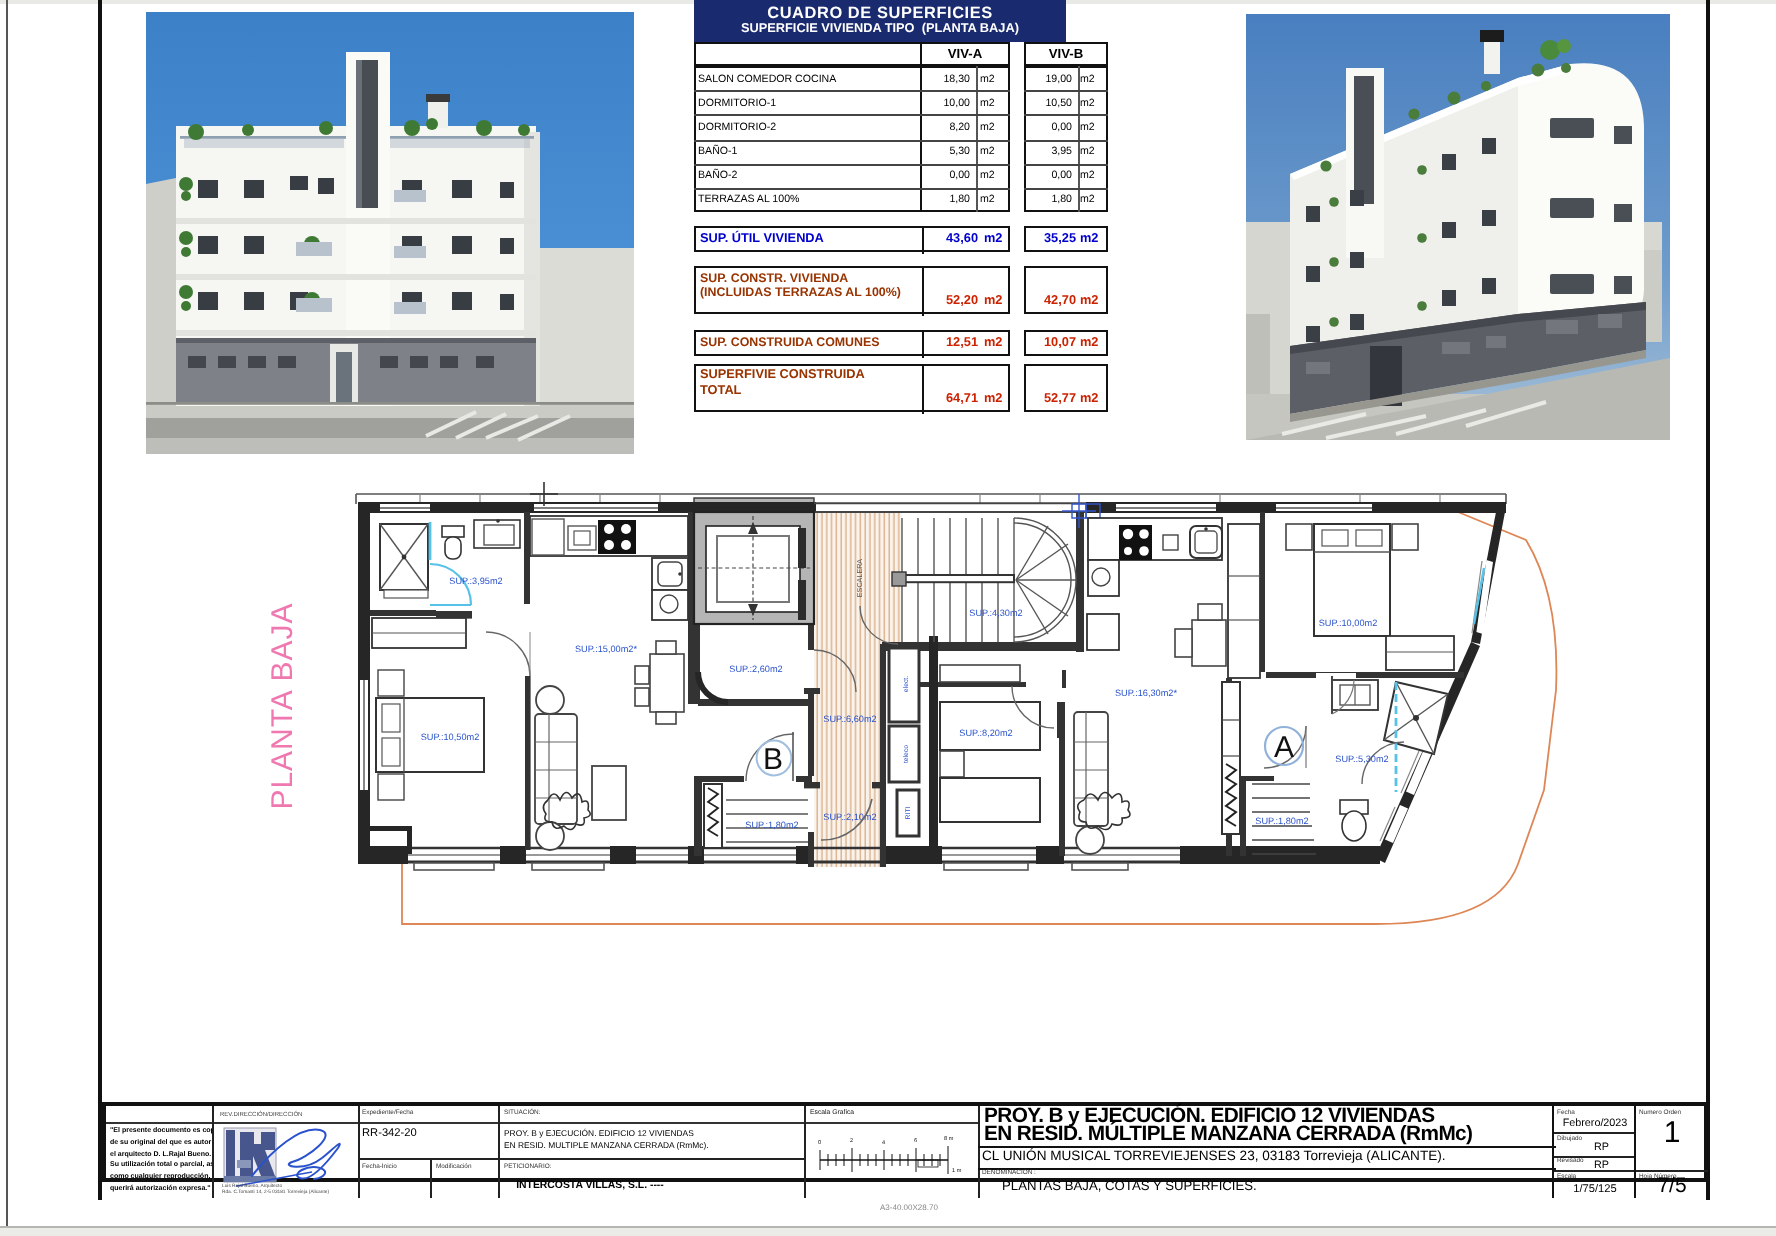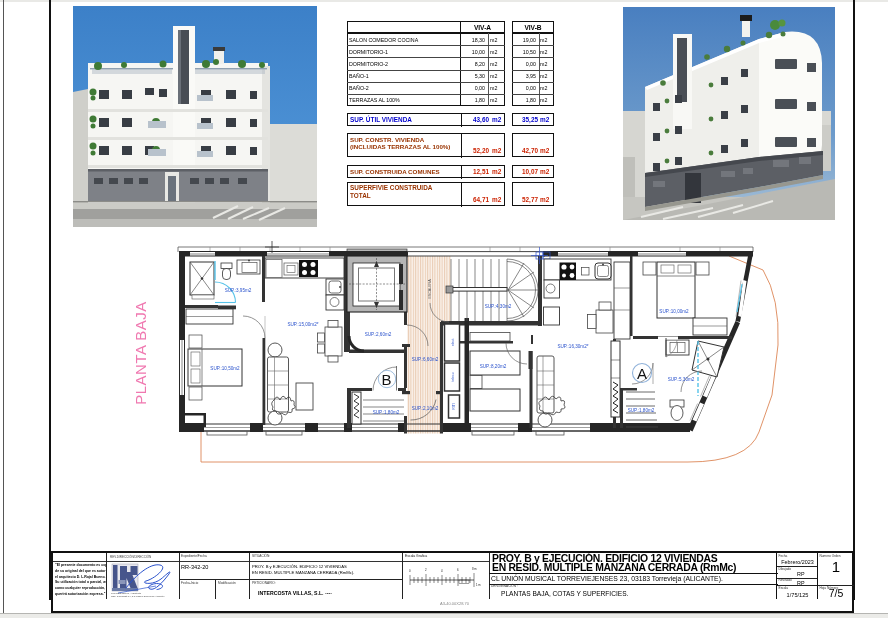--- a/index.html
+++ b/index.html
@@ -146,20 +146,24 @@
         <rect x="154" y="172" width="9" height="6"></rect>
         <rect x="172" y="172" width="9" height="6"></rect>
   </g>
   </g>
 
   <rect x="0" y="195" width="244" height="1.4" fill="#8c8c88"></rect>
 </svg>
 
 <div class="abs" id="table" style="left:347px;top:0px;width:208px;height:206px;font-family:'Liberation Sans',sans-serif;">
 
+  <div class="abs" style="left:0;top:0;width:186px;height:20.5px;background:#1a2a6e;color:#fff;text-align:center;">
+    <div style="font-size:8.2px;font-weight:bold;letter-spacing:.3px;padding-top:1.5px;">CUADRO DE SUPERFICIES</div>
+    <div style="font-size:6.4px;font-weight:bold;">SUPERFICIE VIVIENDA TIPO&nbsp; (PLANTA BAJA)</div>
+  </div>
 
   <div class="abs" style="left:0;top:20.5px;width:158px;height:12.5px;border:1.2px solid #111;box-sizing:border-box;"></div>
   <div class="abs" style="left:113px;top:20.5px;width:45px;height:12.5px;border:1.2px solid #111;box-sizing:border-box;font-size:6.6px;font-weight:bold;text-align:center;line-height:11px;">VIV-A</div>
   <div class="abs" style="left:165px;top:20.5px;width:42px;height:12.5px;border:1.2px solid #111;box-sizing:border-box;font-size:6.6px;font-weight:bold;text-align:center;line-height:11px;">VIV-B</div>
 
   <div class="abs" style="left:0;top:33px;width:158px;height:73px;border:1.2px solid #111;box-sizing:border-box;"></div>
   <div class="abs" style="left:165px;top:33px;width:42px;height:73px;border:1.2px solid #111;box-sizing:border-box;"></div>
 
   <div class="abs" style="left:113px;top:33px;width:1px;height:73px;background:#111;"></div>
   <div class="abs" style="left:141px;top:33px;width:0.7px;height:73px;background:#555;"></div>
@@ -798,21 +802,21 @@
   <path d="M506,343 A21,21 0 0 0 527,364" fill="none" stroke="#666" stroke-width="0.7"></path>
 
   <line x1="742" y1="284" x2="737" y2="312" stroke="#56c2e8" stroke-width="1.2"></line>
 
   <g stroke="#333" stroke-width="0.8">
     <line x1="265" y1="247" x2="279" y2="247"></line>
       <line x1="272" y1="241" x2="272" y2="253"></line>
   </g>
 </svg>
 
-<div class="abs" id="titleblock" style="left:51px;top:551px;width:803px;height:62px;border:2px solid #111;box-sizing:border-box;">
+<div class="abs" id="titleblock" style="left:51px;top:551px;width:803px;height:40px;border:2px solid #111;box-sizing:border-box;">
 
   <div class="abs" style="left:0;top:7.5px;width:436px;height:0.7px;background:#333;"></div>
 
   <div class="abs" style="left:0;top:0;width:53px;height:45.5px;border-right:0.8px solid #222;overflow:hidden;">
     <div class="abs" style="left:2px;top:10px;width:50px;font-size:3.5px;font-weight:bold;line-height:5.75px;color:#000;white-space:nowrap;">"El presente documento es copia<br>de su original del que es autor<br>el arquitecto D. L.Rajal Bueno.<br>Su utilización total o parcial, así<br>como cualquier reproducción, re-<br>querirá autorización expresa."</div>
   </div>
 
   <div class="abs" style="left:53px;top:0;width:73px;height:46px;border-right:0.8px solid #222;">
     <div class="abs" style="left:4px;top:1.5px;font-size:3px;color:#444;">REV.DIRECCIÓN/DIRECCIÓN</div>
     <svg class="abs" style="left:0;top:0;" width="73" height="46" viewBox="0 0 73 46">

